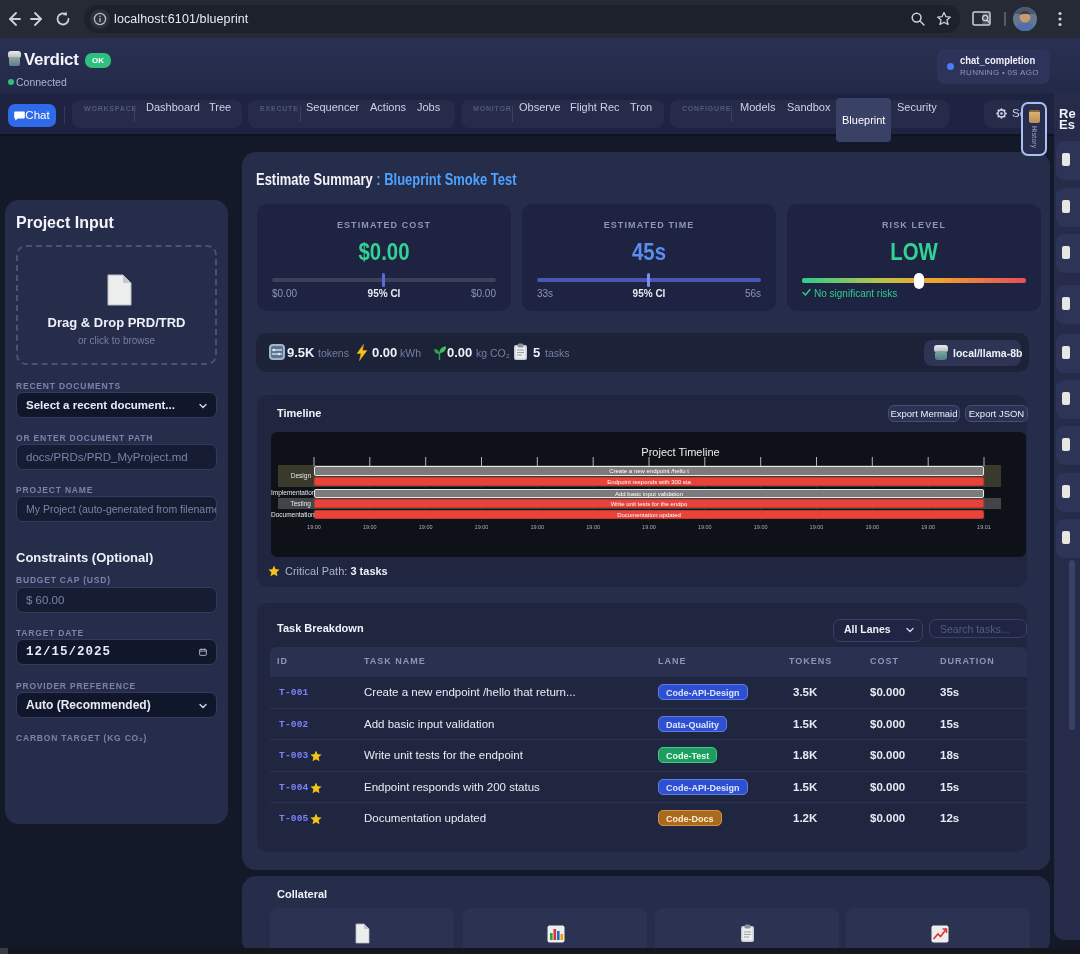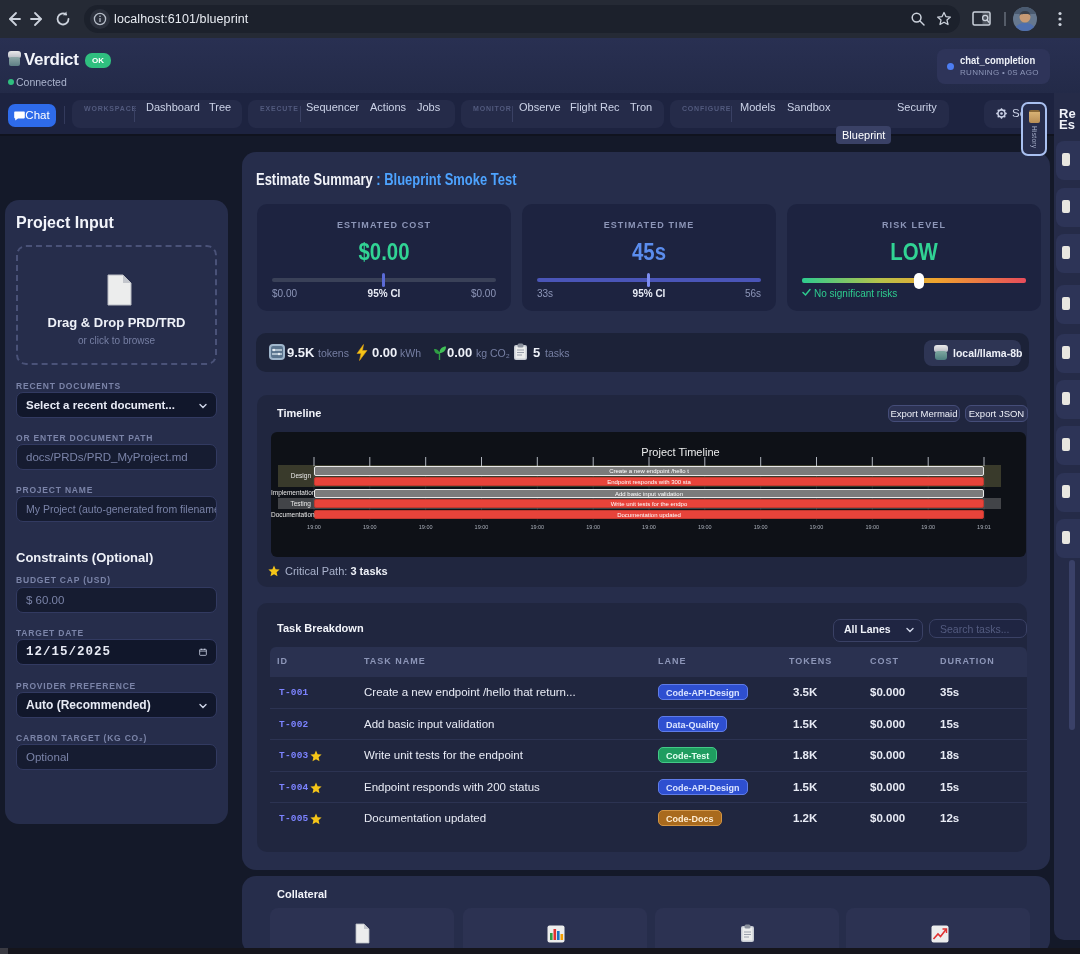--- a/index.html
+++ b/index.html
@@ -27,21 +27,21 @@
   .runcard .t1 { position:absolute; left:23px; top:5px; font-size:11px; font-weight:bold; color:#eef1f8; transform:scaleX(0.86); transform-origin:0 0; white-space:nowrap; }
   .runcard .t2 { position:absolute; left:23px; top:19px; font-size:8px; color:#8d96b8; letter-spacing:0.3px; white-space:nowrap; }
 
   
   #nav { position:absolute; top:93px; left:0; width:1080px; height:43px; background:#1d2340; border-bottom:2px solid #10131f; }
   .chatbtn { position:absolute; left:8px; top:11px; width:48px; height:23px; background:#2e6bea; border-radius:7px; color:#fff; font-size:11.5px; font-weight:normal; text-align:center; line-height:23px; }
   .navsep { position:absolute; left:64px; top:13px; width:1px; height:18px; background:#333a5c; }
   .group { position:absolute; top:7px; height:28px; background:#252b49; border-radius:8px; }
   .glabel { position:absolute; top:11.5px; font-size:7px; font-weight:bold; letter-spacing:0.8px; color:#525a7e; }
   .gitem { position:absolute; top:8px; font-size:11px; color:#ccd3e8; }
-  .gitem.active { background:#3a4166; color:#fff; border-radius:4px; padding:3px 6px; top:5px;margin-top:28px; }
+  .gitem.active { background:#3a4166; color:#fff; border-radius:4px; padding:16px 6px; top:5px; }
   .gsep { position:absolute; width:1px; height:16px; background:#3a4164; }
   .settingsbtn { position:absolute; left:984px; top:7px; width:60px; height:28px; background:#252b49; border-radius:8px; color:#ccd3e8; font-size:11.5px; }
 
   
   #historytab { position:absolute; left:1021px; top:102px; width:26px; height:54px; background:#272d4c; border:2px solid #a9c0f0; border-radius:7px; z-index:30; }
   #historytab .emoji { position:absolute; left:6px; top:6px; width:11px; height:13px; background:linear-gradient(180deg,#d8b274,#b98e55); border-radius:2px; border-top:2px solid #8a6836; }
   #historytab .vtext { position:absolute; left:8px; top:22px; font-size:6.5px; color:#aab2cc; writing-mode:vertical-rl; letter-spacing:0.3px; }
 
   
   #rail { position:absolute; left:1054px; top:93px; width:48px; height:847px; background:#252b48; border-radius:0 0 0 10px;padding-left:48px; }
@@ -291,21 +291,20 @@
           <path d="M3.5 1 V3 M8.5 1 V3" stroke="#cfd5e8" stroke-width="1.2"></path>
         </svg>
     </div>
     <div class="sb-label" style="top:481px">PROVIDER PREFERENCE</div>
     <div class="sb-input sb-select" style="top:492px;font-size:12px">Auto (Recommended)
       <svg class="chev" viewBox="0 0 8 8">
           <path d="M1 2.5 L4 5.5 L7 2.5" stroke="#cfd5e8" stroke-width="1.4" fill="none" stroke-linecap="round"></path>
         </svg>
     </div>
     <div class="sb-label" style="top:533px">CARBON TARGET (KG CO₂)</div>
-    <div class="sb-input" style="top:544px">Optional</div>
   </div>
 
   <div id="content">
     <div class="h1" style="position:absolute;left:14px;top:19px">Estimate Summary <span style="color:#4da3ff">: Blueprint Smoke Test</span></div>
 
     <div class="sumcard" style="left:15px">
       <div class="sc-label">ESTIMATED COST</div>
       <div class="sc-big" style="color:#31d394">$0.00</div>
       <div class="sc-track" style="background:#3a4158">
           <div style="position:absolute;left:110px;top:-5px;width:3px;height:14px;border-radius:2px;background:#5b6bd6"></div>

